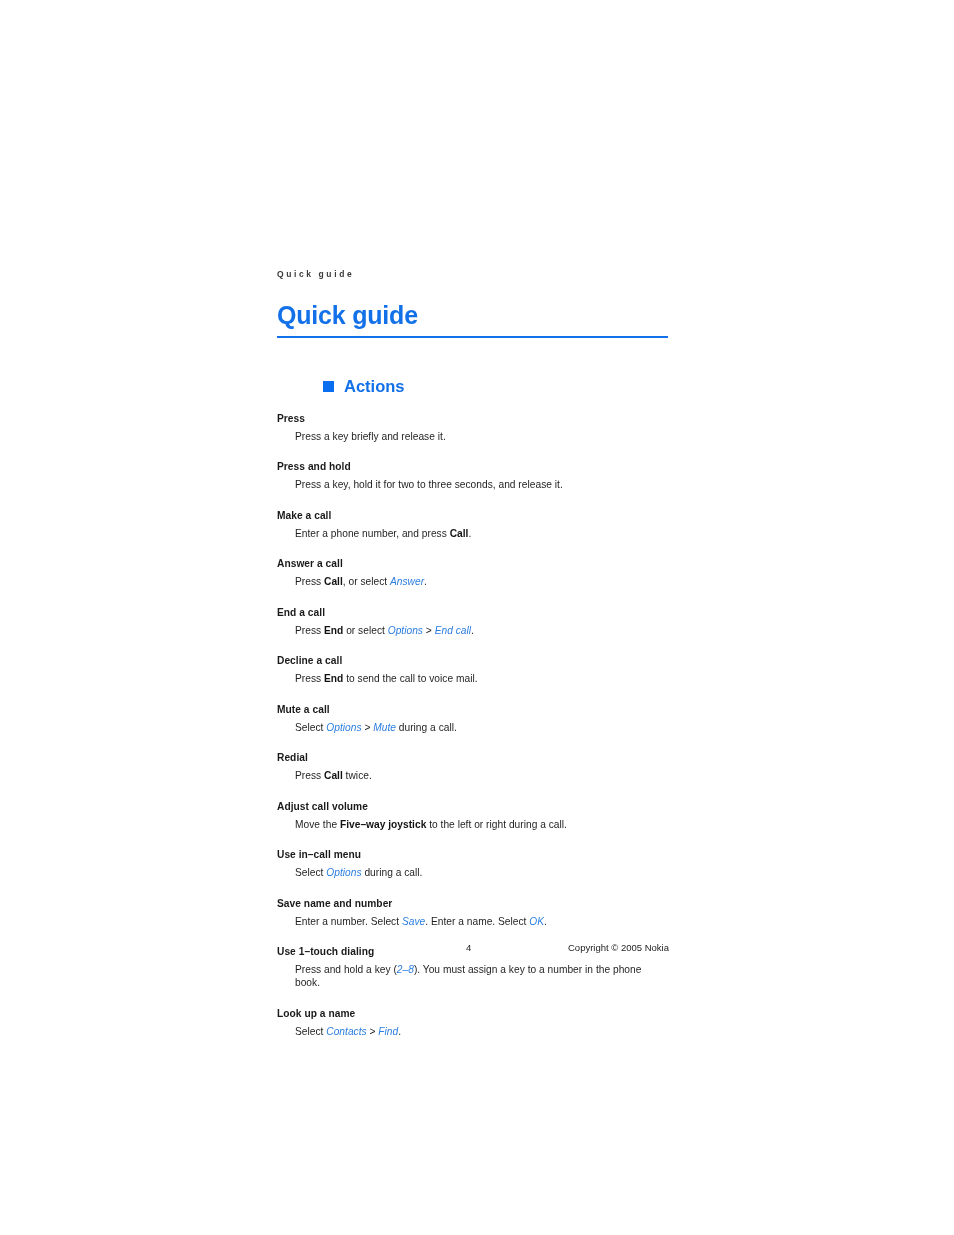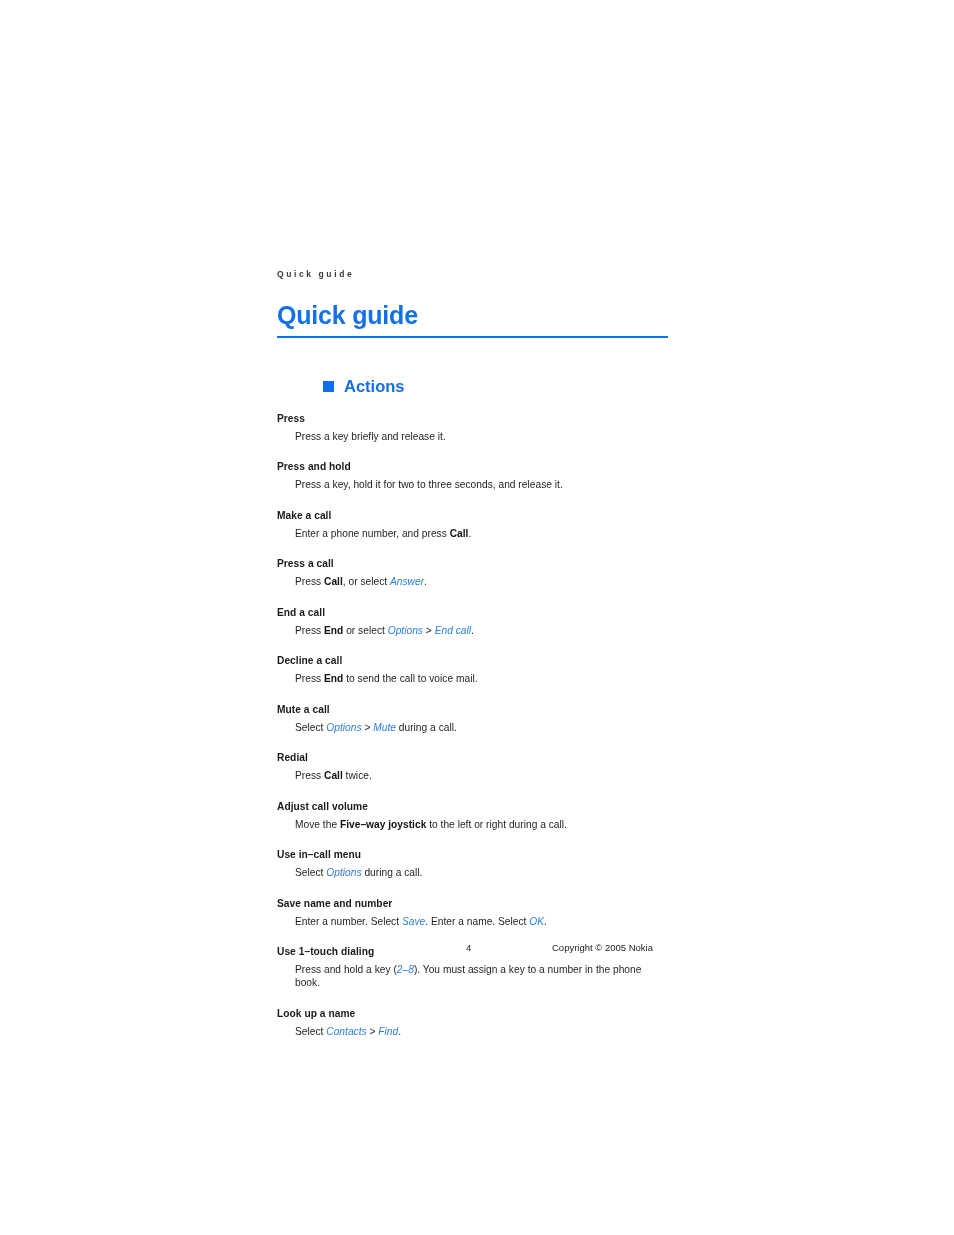--- a/index.html
+++ b/index.html
@@ -130,21 +130,21 @@
   .footer-page-number {
     position: absolute;
     left: 189px;
     top: 0;
     font-size: 9.5px;
     color: #232323;
     line-height: 13px;
   }
   .footer-copyright {
     position: absolute;
-    right: 16px;
+    right: 0;
     top: 0;
     font-size: 9.5px;
     color: #232323;
     line-height: 13px;
     white-space: nowrap;
   }
 </style>
 </head>
 <body>
 
@@ -170,21 +170,21 @@
         </div>
         <div class="entry">
           <div class="entry-term">Press and hold</div>
           <div class="entry-def"><span class="r-plain">Press a key, hold it for two to three seconds, and release it.</span></div>
         </div>
         <div class="entry">
           <div class="entry-term">Make a call</div>
           <div class="entry-def"><span class="r-plain">Enter a phone number, and press </span><span class="r-bold">Call</span><span class="r-plain">.</span></div>
         </div>
         <div class="entry">
-          <div class="entry-term">Press a call</div>
+          <div class="entry-term">Answer a call</div>
           <div class="entry-def"><span class="r-plain">Press </span><span class="r-bold">Call</span><span class="r-plain">, or select </span><span class="r-link">Answer</span><span class="r-plain">.</span></div>
         </div>
         <div class="entry">
           <div class="entry-term">End a call</div>
           <div class="entry-def"><span class="r-plain">Press </span><span class="r-bold">End</span><span class="r-plain"> or select </span><span class="r-link">Options</span><span class="r-sep"> &gt; </span><span class="r-link">End call</span><span class="r-plain">.</span></div>
         </div>
         <div class="entry">
           <div class="entry-term">Decline a call</div>
           <div class="entry-def"><span class="r-plain">Press </span><span class="r-bold">End</span><span class="r-plain"> to send the call to voice mail.</span></div>
         </div>

